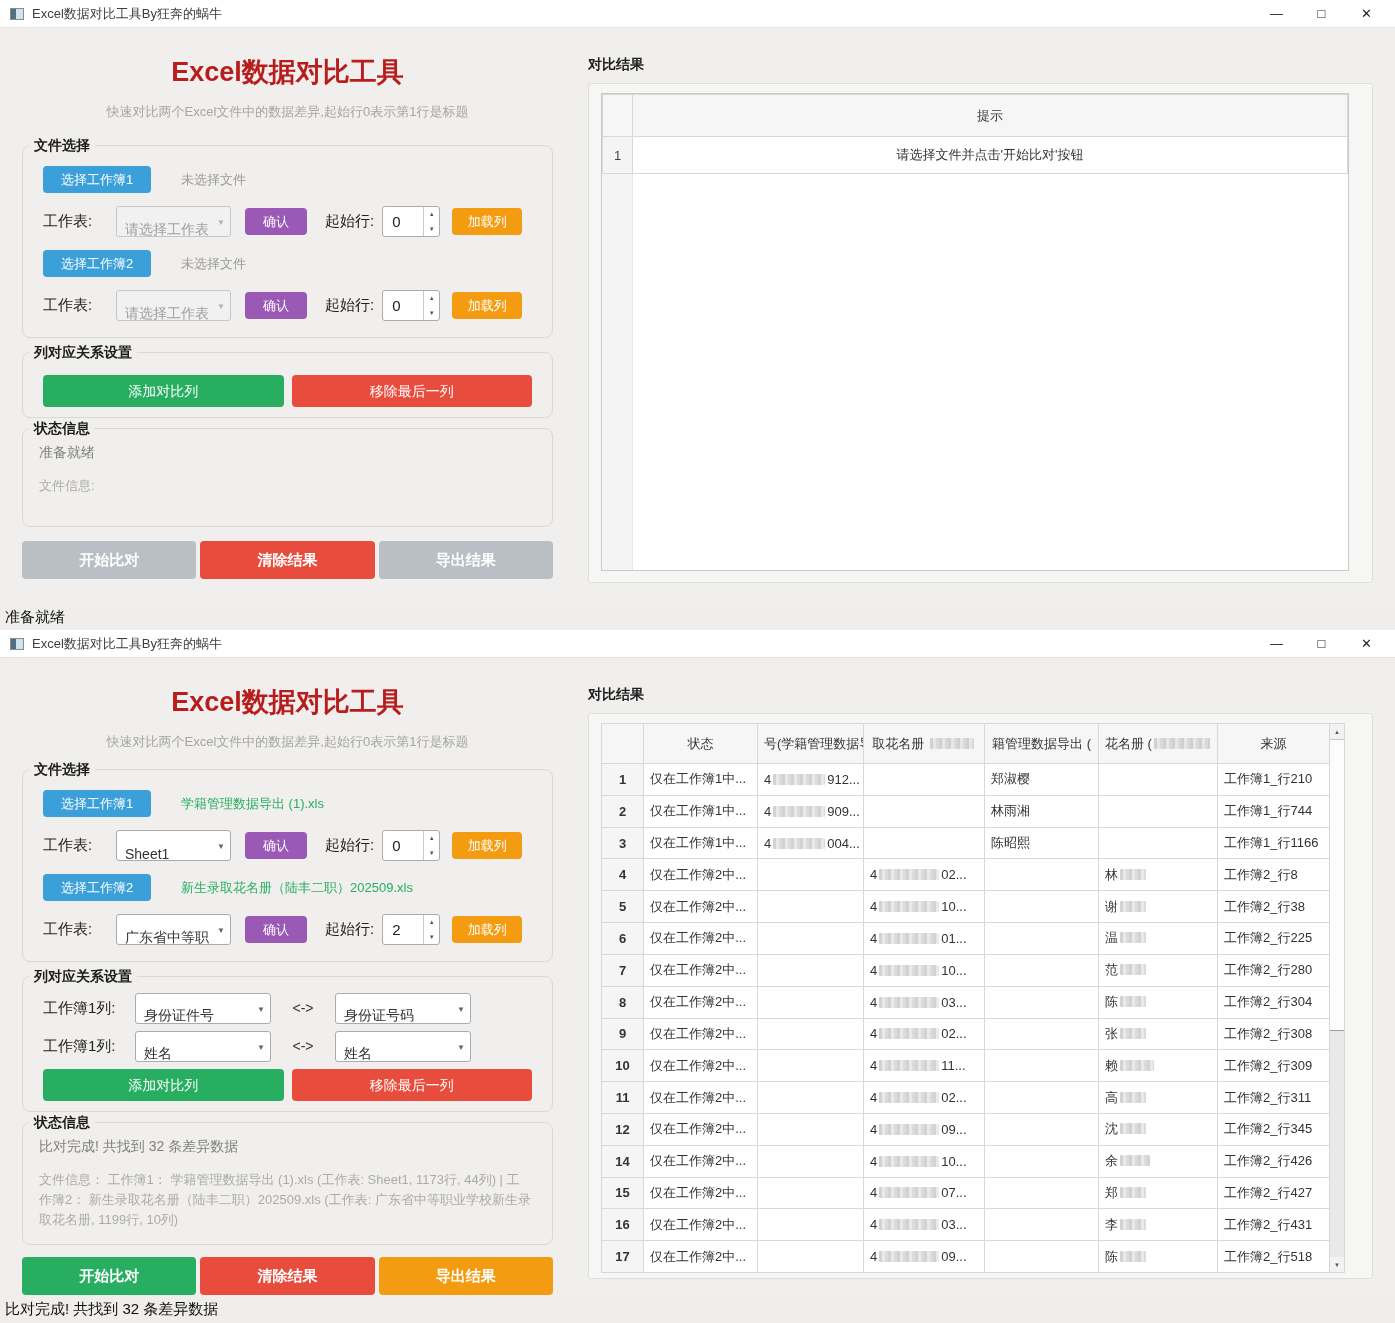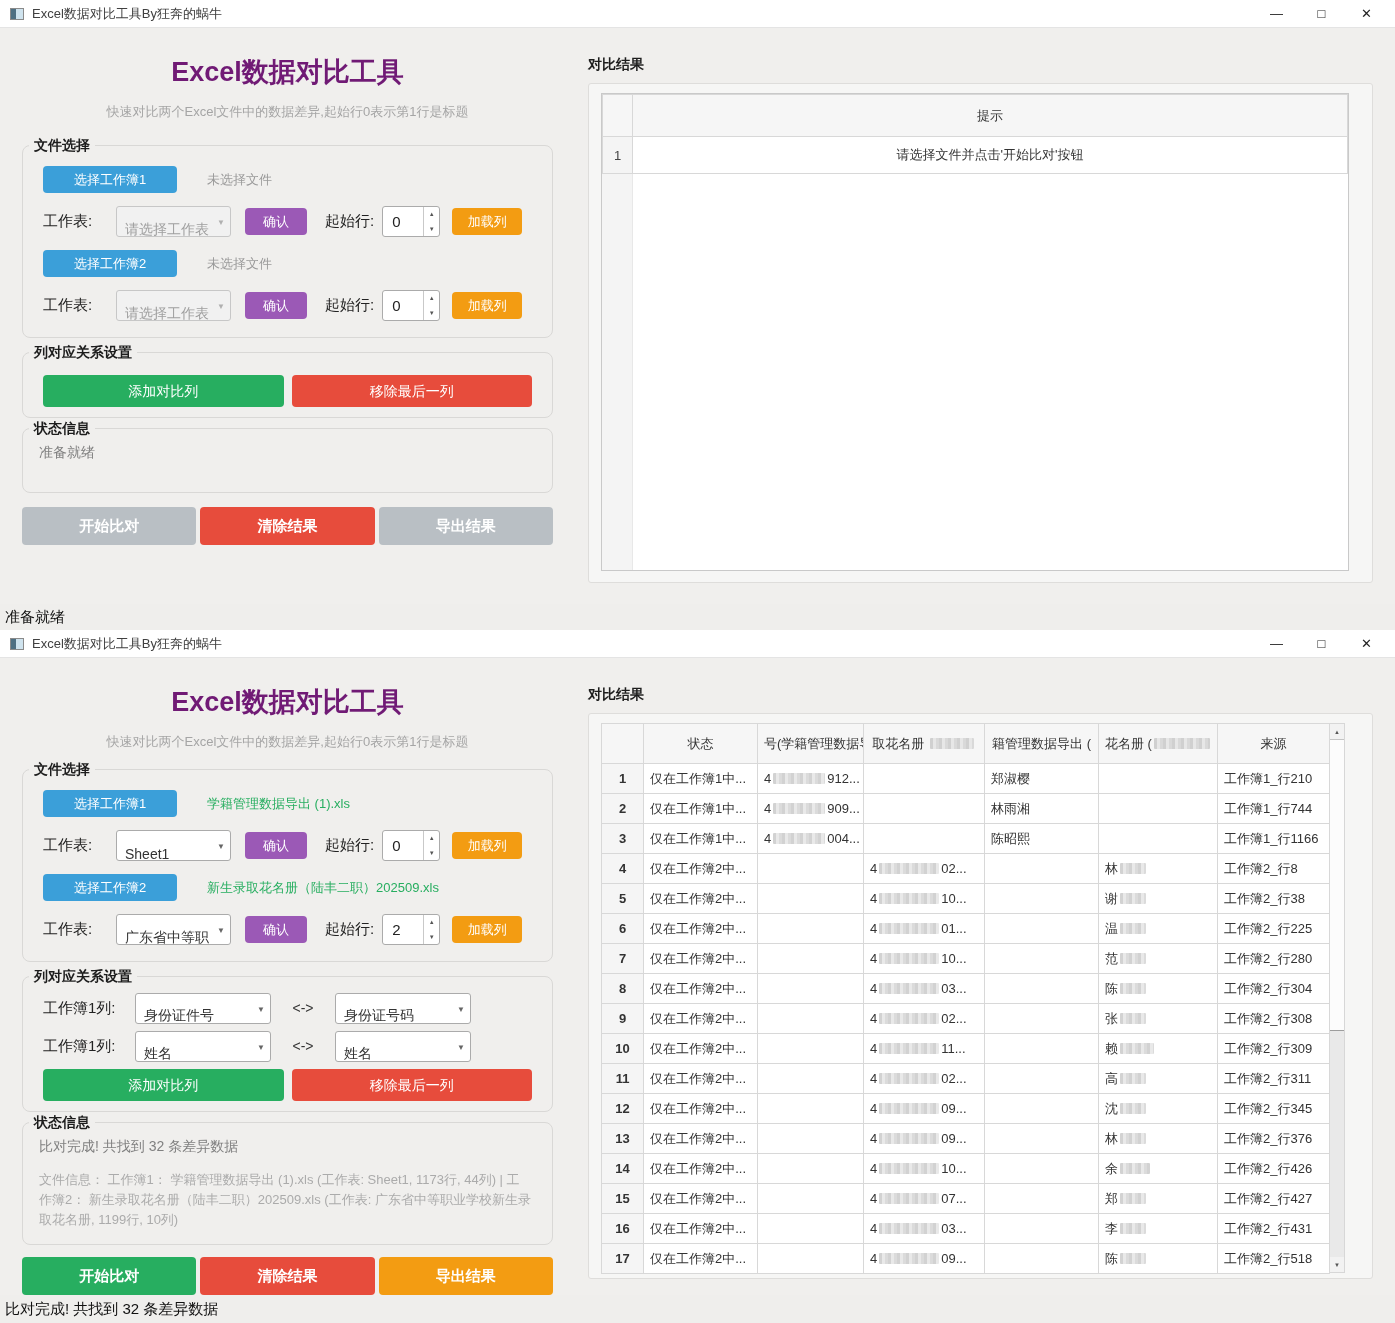--- a/index.html
+++ b/index.html
@@ -14,31 +14,31 @@
   .win-controls { display:flex; align-items:center; }
   .win-btn { width:45px; height:26px; display:flex; align-items:center; justify-content:center; font-size:13px; color:#222; cursor:pointer; }
   .content { position:relative; display:flex; padding:0 22px; background:#f0efed; }
   .content.h1 { height:576px; }
   .content.h2 { height:637px; }
   .statusbar { height:26px; background:#efeeec; display:flex; align-items:center; padding:0 5px; font-size:15px; color:#111; }
   .statusbar.s2 { height:28px; }
 
   
   .leftcol { width:531px; flex:none; padding-top:24px; }
-  .main-title { text-align:center; font-size:27px; font-weight:bold; color:#701a75; margin-top:2px; }
+  .main-title { text-align:center; font-size:27px; font-weight:bold; color:#b91c1c; margin-top:2px; }
   .sub-title { text-align:center; font-size:13px; color:#a5a5a5; margin-top:13px; }
 
   .group { position:relative; border:1px solid #d9d8d6; border-radius:8px; margin-top:24px; }
   .group-label { position:absolute; top:-9px; left:6px; background:#f0efed; padding:0 5px; font-size:14px; font-weight:bold; color:#1d1d1d; line-height:17px; }
 
   .filegroup { padding:20px 20px 16px 20px; }
   .filerow { display:flex; align-items:center; }
   .filerow + .filerow { margin-top:13px; }
   .btn { border:none; border-radius:4px; color:#fff; font-size:13px; text-align:center; cursor:pointer; font-family:inherit; }
-  .btn-blue  { background:#3b9fd9; width:134px; height:27px; line-height:27px; }
+  .btn-blue  { background:#3b9fd9; width:108px; height:27px; line-height:27px; }
   .btn-purple{ background:#9b59b6; width:62px;  height:27px; line-height:27px; margin-left:14px; }
   .btn-orange{ background:#f39c12; width:70px;  height:27px; line-height:27px; margin-left:12px; }
   .file-none  { margin-left:30px; font-size:13px; color:#9a9a9a; }
   .file-green { margin-left:30px; font-size:13px; color:#27ae60; }
   .fieldlabel { font-size:15px; color:#222; }
   .ws-label { width:73px; flex:none; }
   .sr-label { margin-left:18px; }
 
   .select { position:relative; width:115px; height:31px; border:1px solid #ababab; border-radius:3px; background:#fff; display:flex; align-items:center; padding:16px 18px 0 8px; font-size:14px; color:#333; cursor:pointer; }
   .select .sel-text { overflow:hidden; white-space:nowrap; }
@@ -174,20 +174,21 @@
         <span class="group-label">列对应关系设置</span>
         <div class="mapbtns" style="margin-top:0;">
           <button class="btn btn-wide btn-green">添加对比列</button>
           <button class="btn btn-wide btn-red">移除最后一列</button>
         </div>
       </div>
 
       <div class="group statgroup" style="margin-top:10px;">
         <span class="group-label">状态信息</span>
         <div class="stat-line">准备就绪</div>
+        <div class="stat-file">文件信息:</div>
         <div style="height:16px;"></div>
       </div>
 
       <div class="actionrow">
         <button class="btn action-btn btn-gray">开始比对</button>
         <button class="btn action-btn btn-red">清除结果</button>
         <button class="btn action-btn btn-gray">导出结果</button>
       </div>
     </div>
 
@@ -458,29 +459,20 @@
                 <tr>
                   <td class="rn">12</td>
                   <td>仅在工作簿2中...</td>
                   <td></td>
                   <td>4<span class="mosaic" style="width: 60px;"></span>09...</td>
                   <td></td>
                   <td>沈<span class="mosaic" style="width: 26px;"></span></td>
                   <td>工作簿2_行345</td>
                 </tr>
                 <tr>
-                  <td class="rn">13</td>
-                  <td>仅在工作簿2中...</td>
-                  <td></td>
-                  <td>4<span class="mosaic" style="width: 60px;"></span>09...</td>
-                  <td></td>
-                  <td>林<span class="mosaic" style="width: 26px;"></span></td>
-                  <td>工作簿2_行376</td>
-                </tr>
-                <tr>
                   <td class="rn">14</td>
                   <td>仅在工作簿2中...</td>
                   <td></td>
                   <td>4<span class="mosaic" style="width: 60px;"></span>10...</td>
                   <td></td>
                   <td>余<span class="mosaic" style="width: 30px;"></span></td>
                   <td>工作簿2_行426</td>
                 </tr>
                 <tr>
                   <td class="rn">15</td>

